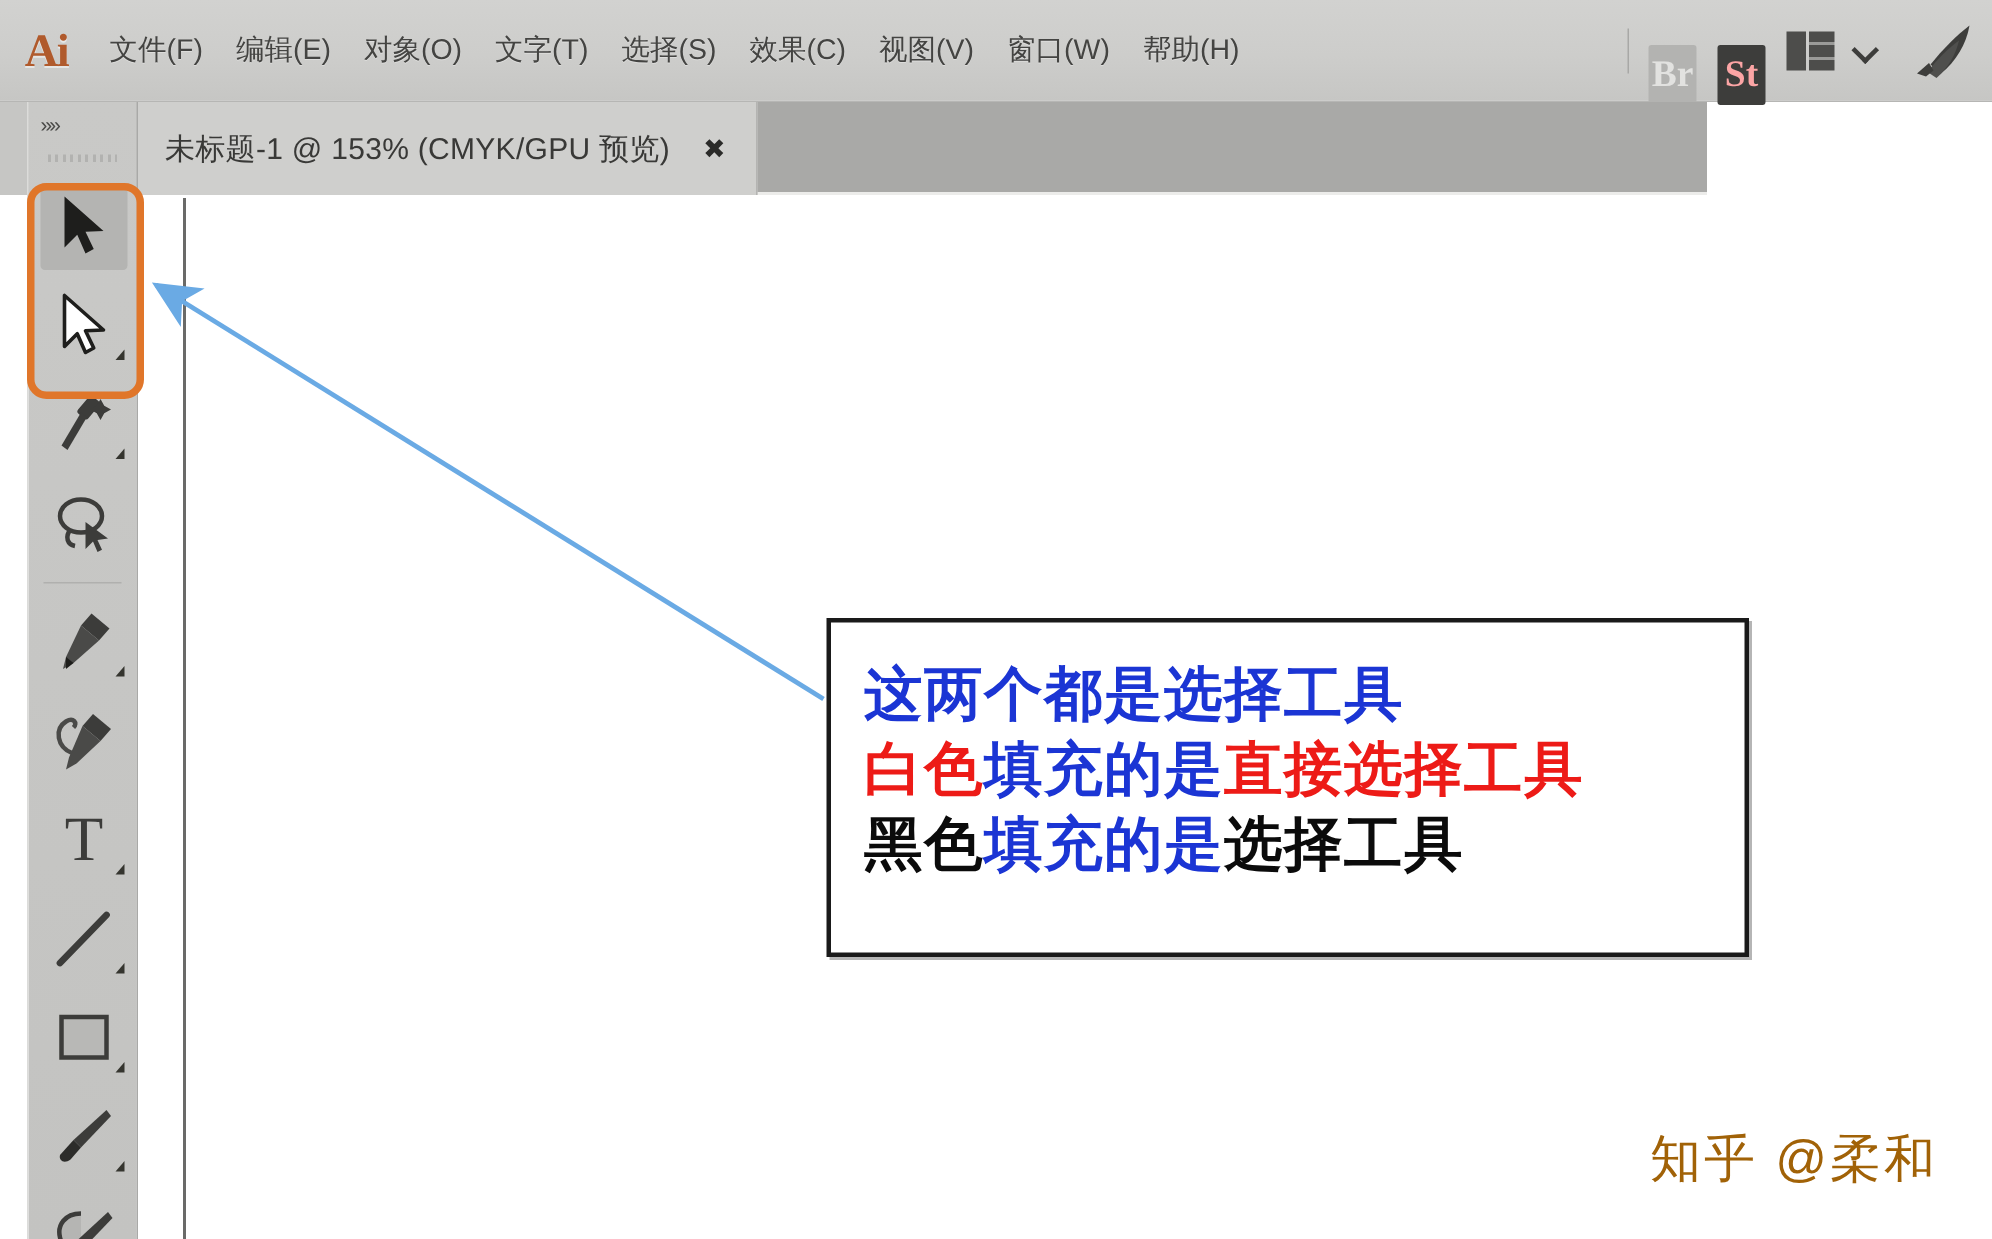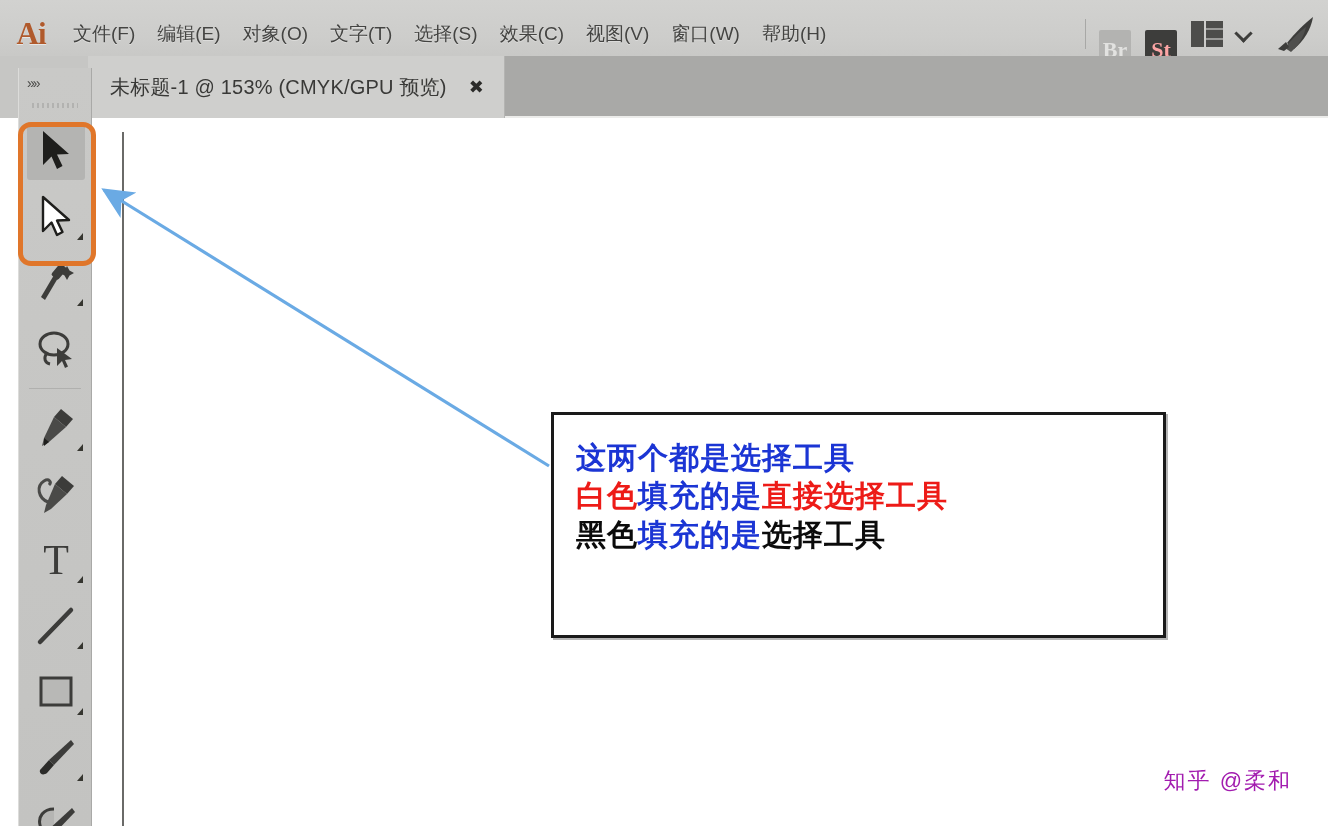--- a/index.html
+++ b/index.html
@@ -35,21 +35,21 @@
     text-shadow: 0 1px 0 rgba(255,255,255,.35);
   }
   .menu-spacer { flex: 1; }
   .mb-sep {
     width: 1px; height: 30px; background: #a8a8a6; margin: 0 13px;
   }
   .mb-badge {
     width: 32px; height: 40px; border-radius: 2px;
     display: flex; align-items: center; justify-content: center;
     font-family: "Liberation Serif", "DejaVu Serif", serif;
-    font-size: 22px; font-weight: bold; margin-right: 14px; margin-top: 32px;
+    font-size: 25px; font-weight: bold; margin-right: 14px; margin-top: 32px;
   }
   .mb-badge.br { background: #b3b3b1; color: #e2e2e0; }
   .mb-badge.st { background: #3d3d3b; color: #fca5a5; }
   .ws-icon {
     width: 36px; height: 26px; margin-right: 7px;
     display: flex; gap: 2px;
   }
   .ws-icon i { display:block; background: #4d4d4b; }
   .ws-icon .c1 { width: 13px; height: 26px; }
   .ws-icon .c2 { width: 17px; height: 26px;
@@ -61,21 +61,21 @@
   .chev::after {
     content:""; position:absolute; left: 3px; top: 3px;
     width: 10px; height: 10px;
     border-right: 3px solid #3d3d3b; border-bottom: 3px solid #3d3d3b;
     transform: rotate(45deg);
   }
   .rocket { width: 44px; height: 40px; margin-right: 12px; }
 
   
   .tabbar {
-    position: absolute; left: 0; top: 56px; width: 1328px; height: 62px;
+    position: absolute; left: 0; top: 68px; width: 1138px; height: 62px;
     background: #a9a9a7;
     border-bottom: 2px solid #ececea;
   }
   .tab-leftpad {
     position:absolute; left:0; top:0; width: 88px; height: 62px;
     background: #c6c6c4;
   }
   .tab {
     position: absolute; left: 88px; top: 0; height: 62px;
     background: #cfcfcd;
@@ -149,30 +149,30 @@
   }
   .textbox {
     position: absolute; left: 551px; top: 412px;
     width: 615px; height: 226px;
     background: #ffffff; border: 3px solid #1a1a1a;
     box-shadow: 2px 2px 0 rgba(90,90,90,.45);
     padding: 24px 0 0 22px; z-index: 22;
   }
   .tb-line {
     font-family: "DejaVu Sans", "Liberation Sans", sans-serif;
-    font-size: 30px; font-weight: bold; line-height: 1.28;
+    font-size: 39px; font-weight: bold; line-height: 1.28;
     white-space: nowrap; letter-spacing: 1px;
   }
   .c-blue { color: #1b35d4; }
   .c-black { color: #0b0b0b; }
   .c-red { color: #ed1b17; }
 
   .watermark {
     position: absolute; right: 36px; bottom: 30px;
-    font-size: 22px; color: #a21caf; letter-spacing: 2px;
+    font-size: 34px; color: #a16207; letter-spacing: 2px;
     z-index: 25; user-select: none; white-space: nowrap;
   }
 </style>
 </head>
 <body>
 
 <div id="app">
 
   <div class="menubar">
     <div class="ai-logo">Ai</div>

